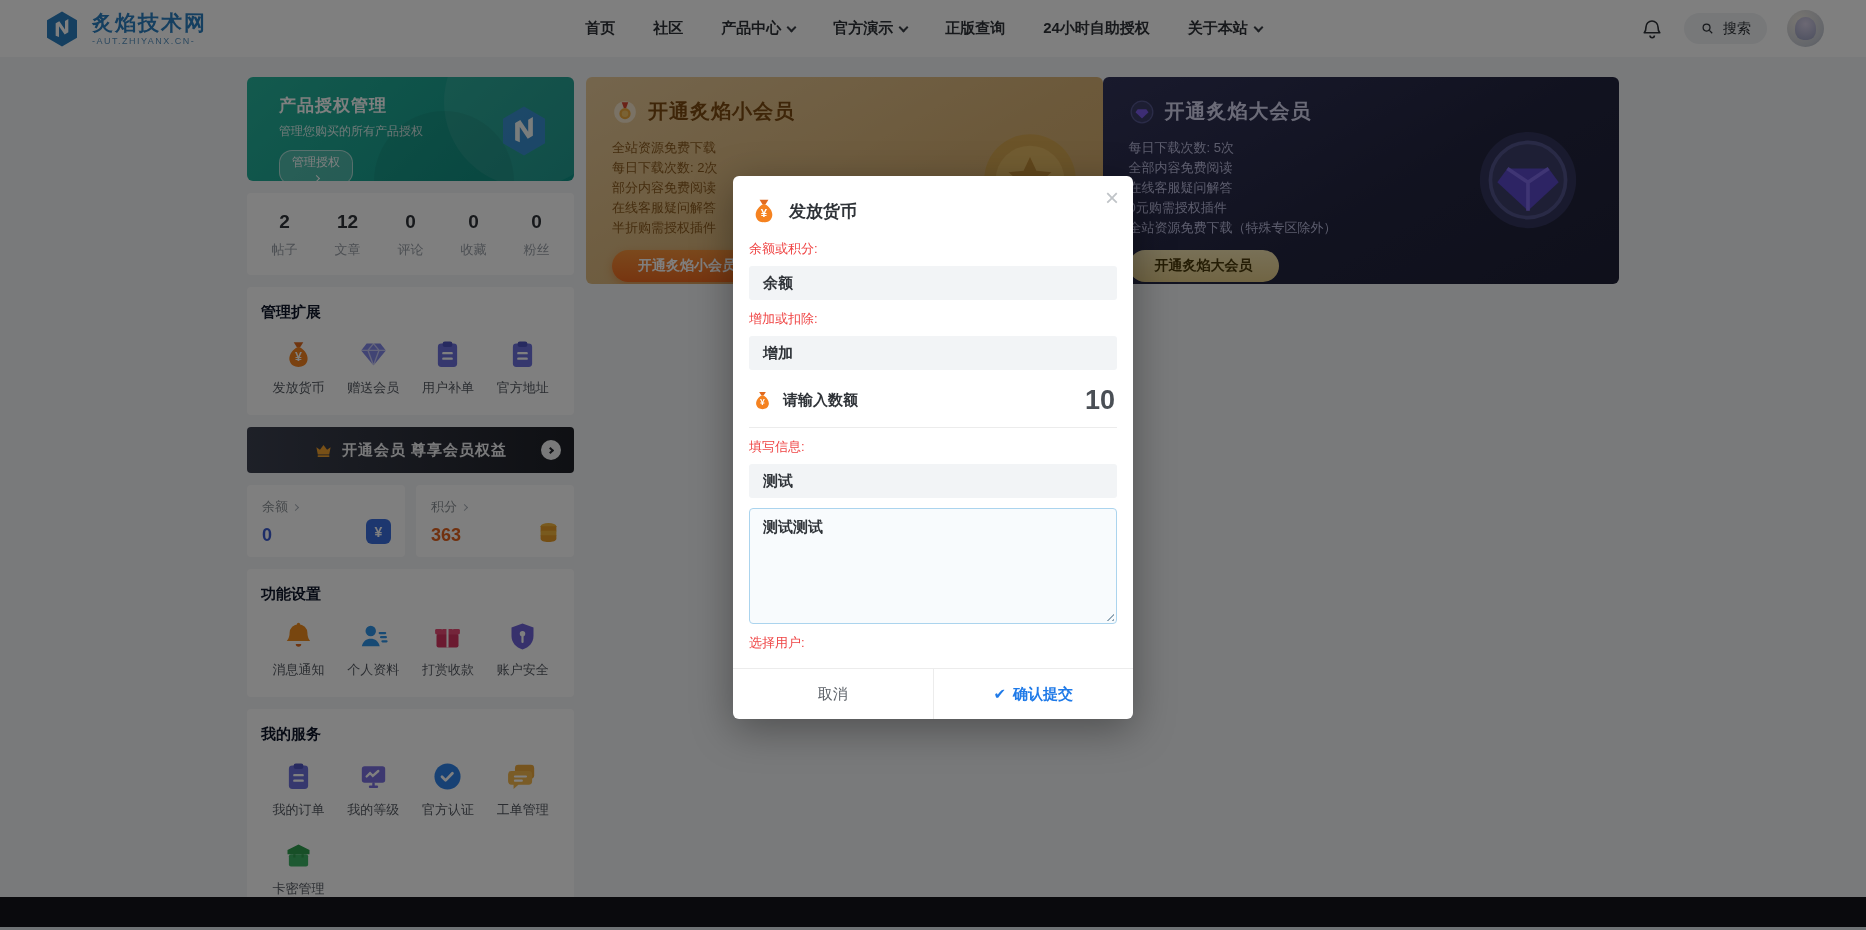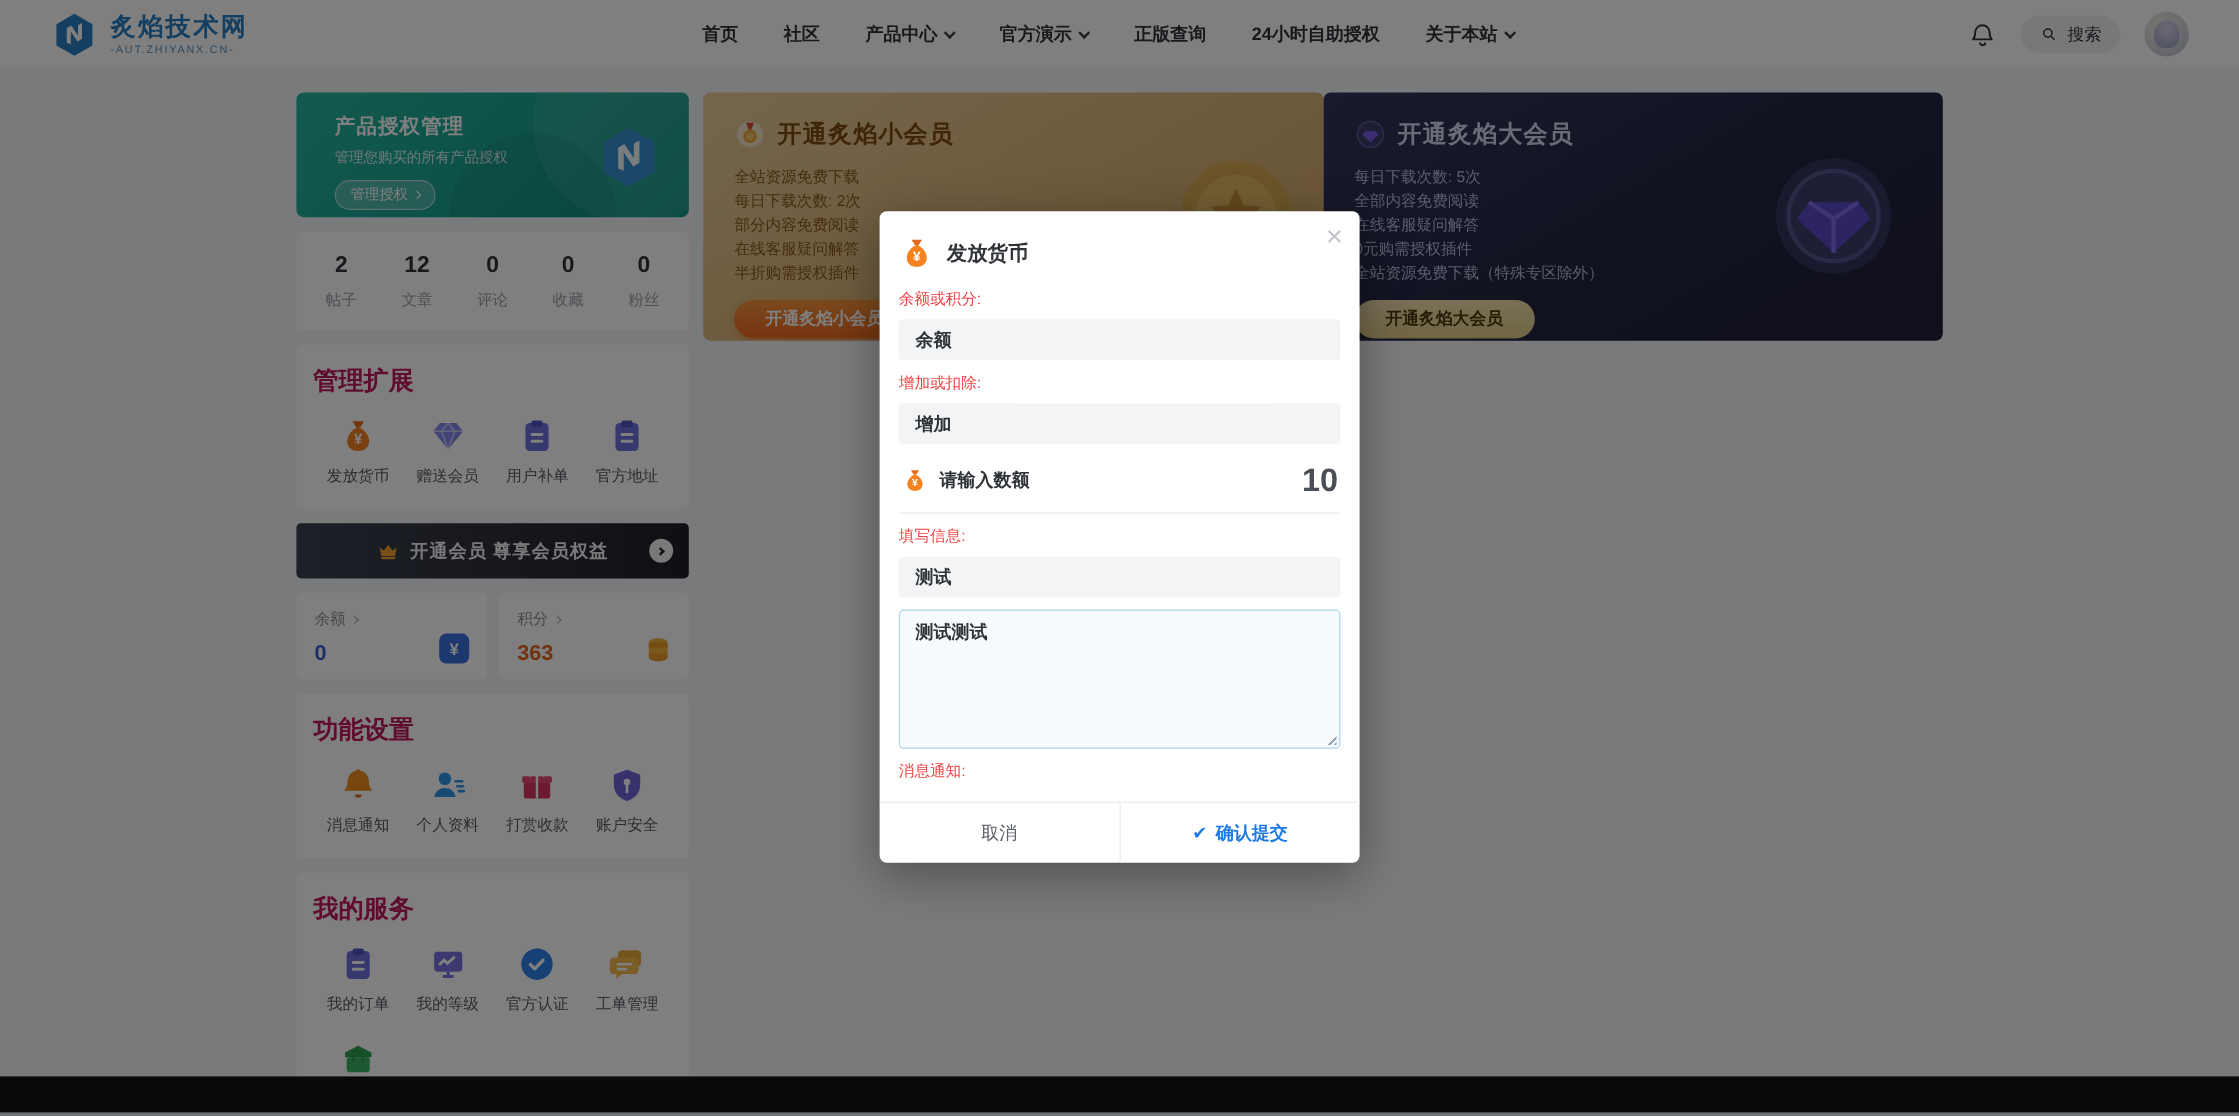--- a/index.html
+++ b/index.html
@@ -26,33 +26,33 @@
   .main { width:1372px; margin:0 auto; padding-top:20px; display:flex; gap:12px; align-items:flex-start; position:relative; z-index:1; }
   .sidebar { width:327px; flex:none; }
   .card { background:#fff; border-radius:4px; margin-bottom:12px; }
 
   
   .auth-card { height:104px; border-radius:6px; background:linear-gradient(135deg,#27b49c,#0f9387); position:relative; overflow:hidden; padding:17px 32px; color:#fff; margin-bottom:12px; }
   .auth-card::before { content:""; position:absolute; right:-40px; top:-60px; width:170px; height:170px; border-radius:50%; background:rgba(255,255,255,0.08); }
   .auth-card::after { content:""; position:absolute; right:60px; bottom:-70px; width:140px; height:140px; border-radius:50%; background:rgba(0,0,0,0.06); }
   .auth-title { font-size:17px; font-weight:bold; letter-spacing:1px; }
   .auth-sub { font-size:12px; opacity:.85; margin-top:6px; }
-  .auth-btn { display:inline-flex; align-items:center; gap:5px; margin-top:10px; font-size:12px; color:#fff; background:rgba(255,255,255,0.22); border:1px solid rgba(255,255,255,0.55); border-radius:13px; padding:3px 12px; cursor:pointer; position:relative; z-index:2; }
+  .auth-btn { display:inline-flex; align-items:center; gap:5px; margin-top:10px; font-size:12px; color:#fff; background:rgba(255,255,255,0.22); border:1px solid rgba(255,255,255,0.55); border-radius:13px; padding:3px 12px; cursor:pointer; position:relative; z-index:2;flex-direction:column; }
   .auth-btn .caret-r { width:5px; height:5px; border-right:1.6px solid #fff; border-bottom:1.6px solid #fff; transform:rotate(-45deg); display:inline-block; }
   .auth-logo { position:absolute; right:22px; top:26px; width:56px; height:56px; z-index:2; opacity:.95; }
 
   
   .stats { display:flex; padding:18px 6px 16px; }
   .stat { flex:1; text-align:center; cursor:pointer; }
   .stat-v { font-size:19px; font-weight:bold; color:#2f3338; }
   .stat-l { font-size:13px; color:#9aa0a8; margin-top:8px; }
 
   
   .section { padding:16px 14px 18px; }
-  .sec-title { font-size:21px; font-weight:bold; color:#be185d; margin-bottom:16px; }
+  .sec-title { font-size:15px; font-weight:bold; color:#0f172a; margin-bottom:16px; }
   .icon-grid { display:grid; grid-template-columns:repeat(4,1fr); row-gap:20px; }
   .icon-item { display:flex; flex-direction:column; align-items:center; gap:8px; font-size:13px; color:#565b63; cursor:pointer; }
   .icon-item svg { width:33px; height:33px; }
 
   
   .vip-banner { height:46px; border-radius:4px; background:linear-gradient(90deg,#3c4150,#1e2027); display:flex; align-items:center; justify-content:center; gap:9px; position:relative; cursor:pointer; margin-bottom:12px; }
   .vip-banner svg { width:19px; height:19px; }
   .vip-banner-text { color:#f2f3f5; font-size:15px; font-weight:bold; letter-spacing:1px; }
   .chev-circle { position:absolute; right:13px; top:13px; width:20px; height:20px; border-radius:50%; background:#f2f3f5; display:flex; align-items:center; justify-content:center; }
   .chev-circle i { width:5px; height:5px; border-right:2px solid #23252c; border-bottom:2px solid #23252c; transform:rotate(-45deg); margin-left:-2px; }
@@ -446,21 +446,21 @@
       </svg>
     <span class="amount-label">请输入数额</span>
     <span class="amount-value">10</span>
   </div>
 
   <div class="m-label">填写信息:</div>
   <div class="m-field">测试</div>
 
   <div class="m-textarea">测试测试</div>
 
-  <div class="m-label">消息通知:</div>
+  <div class="m-label">选择用户:</div>
 
   <div class="m-footer">
     <div class="m-btn cancel">取消</div>
     <div class="m-btn submit">
       <span>✔</span>
       <span>确认提交</span>
     </div>
   </div>
 </div>
 

